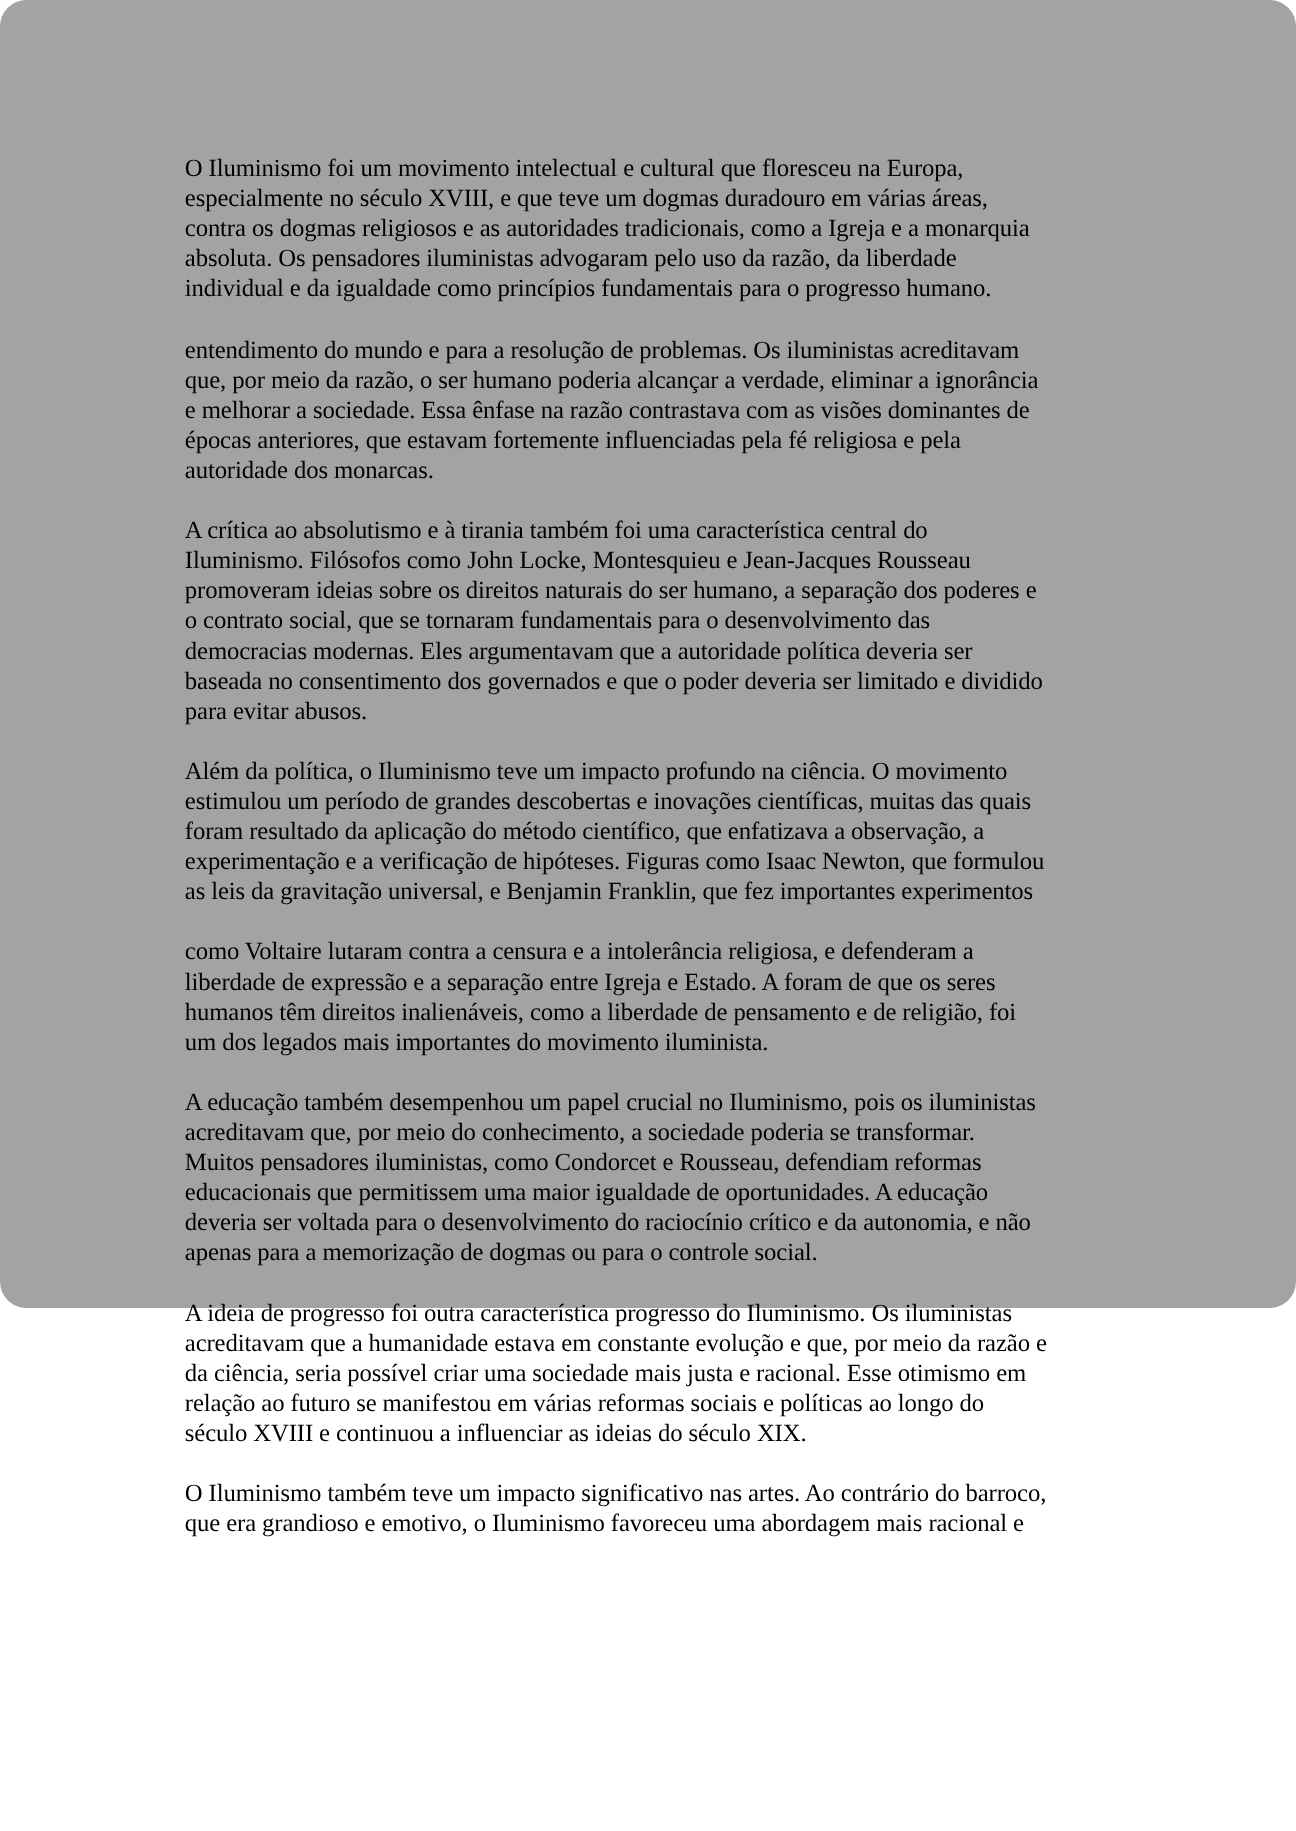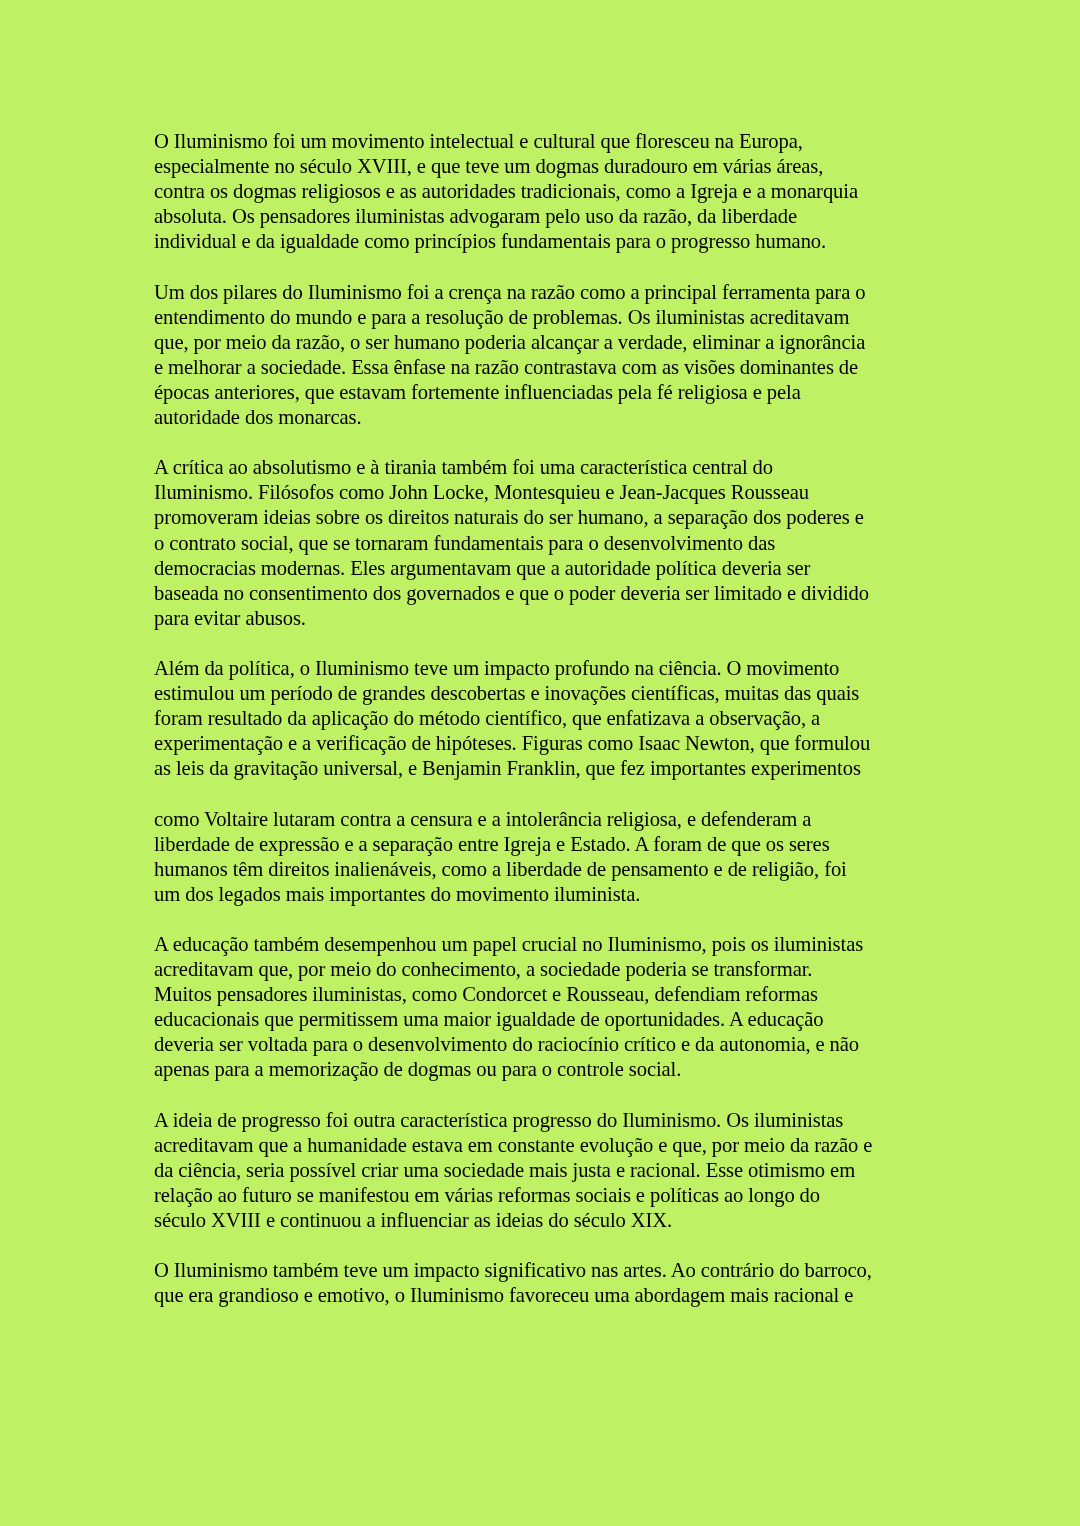--- a/index.html
+++ b/index.html
@@ -11,22 +11,23 @@
       width: 1080px;
       height: 1526px;
       position: relative;
       overflow: hidden;
     }
     .page {
       position: absolute;
       left: 0;
       top: 0;
       width: 1080px;
-      height: 1526px;
-      background: #bef264;
+      height: 1090px;
+      background: #a3a3a3;
+      border-radius: 22px;
     }
     .content {
       position: absolute;
       left: 154px;
       top: 129px;
       width: 800px;
       font-family: "Liberation Serif", "DejaVu Serif", serif;
       font-size: 20.6px;
       line-height: 25.1px;
       color: #000000;
@@ -48,21 +49,20 @@
 
     <p class="para">
       <span class="line">O Iluminismo foi um movimento intelectual e cultural que floresceu na Europa,</span>
       <span class="line">especialmente no século XVIII, e que teve um dogmas duradouro em várias áreas,</span>
       <span class="line">contra os dogmas religiosos e as autoridades tradicionais, como a Igreja e a monarquia</span>
       <span class="line">absoluta. Os pensadores iluministas advogaram pelo uso da razão, da liberdade</span>
       <span class="line">individual e da igualdade como princípios fundamentais para o progresso humano.</span>
     </p>
 
     <p class="para">
-      <span class="line">Um dos pilares do Iluminismo foi a crença na razão como a principal ferramenta para o</span>
       <span class="line">entendimento do mundo e para a resolução de problemas. Os iluministas acreditavam</span>
       <span class="line">que, por meio da razão, o ser humano poderia alcançar a verdade, eliminar a ignorância</span>
       <span class="line">e melhorar a sociedade. Essa ênfase na razão contrastava com as visões dominantes de</span>
       <span class="line">épocas anteriores, que estavam fortemente influenciadas pela fé religiosa e pela</span>
       <span class="line">autoridade dos monarcas.</span>
     </p>
 
     <p class="para">
       <span class="line">A crítica ao absolutismo e à tirania também foi uma característica central do</span>
       <span class="line">Iluminismo. Filósofos como John Locke, Montesquieu e Jean-Jacques Rousseau</span>

